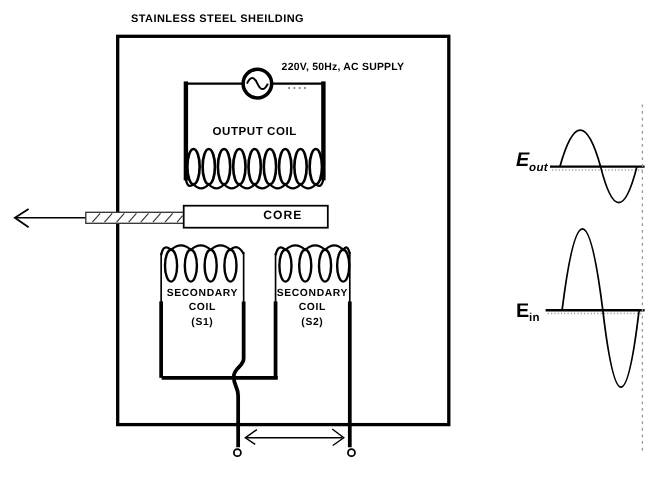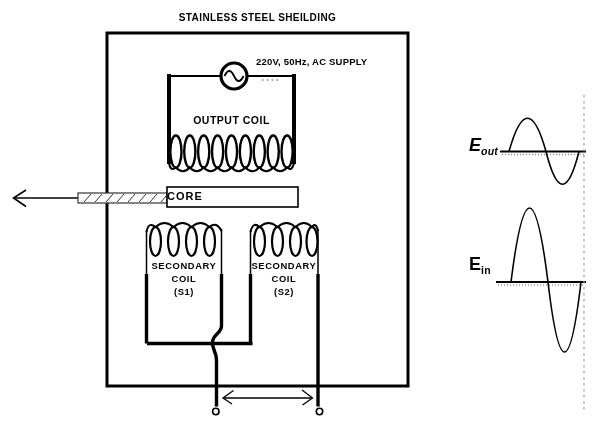--- a/index.html
+++ b/index.html
@@ -2,34 +2,34 @@
 <html><head>
 <meta charset="utf-8">
 <style>
   html,body { margin:0; padding:0; background:#fff; }
   .stage {
     position:relative; width:600px; height:439px; background:#fff;
     font-family:"Liberation Sans", sans-serif; color:#000; overflow:hidden;
   }
   svg { position:absolute; left:0; top:0; }
   .label { position:absolute; white-space:nowrap; color:#000; }
-  .lbl-title       { left:107px; top:12px;  width:301px; text-align:center; font-size:10px; font-weight:600; letter-spacing:.4px; }
+  .lbl-title       { left:119px; top:12px;  width:301px; text-align:left; font-size:10px; font-weight:600; letter-spacing:.4px; }
   .lbl-supply      { left:256px; top:56px;  font-size:9.5px; font-weight:700; letter-spacing:.2px; }
   .lbl-primary     { left:169px; top:114px; width:125px; text-align:center; font-size:10.5px; font-weight:700; letter-spacing:.5px; }
-  .lbl-core        { left:167px; top:190px; width:108px; text-align:left; font-size:11px; font-weight:600; letter-spacing:1px; }
+  .lbl-core        { left:167px; top:190px; width:108px; text-align:right; font-size:11px; font-weight:600; letter-spacing:1px; }
   .lbl-displacement{ left:7px;   top:168px; font-size:12px; font-weight:400; letter-spacing:.3px; }
   .sec-block { position:absolute; text-align:center; font-size:9.4px; font-weight:700; line-height:13px; letter-spacing:.6px; }
   .sec-s1 { left:146px; top:259px; width:76px; }
   .sec-s2 { left:250px; top:259px; width:68px; }
   .lbl-output { left:208px; top:403px; width:96px; text-align:center; font-size:9.4px; font-weight:700; line-height:12.5px; letter-spacing:.4px; position:absolute; }
   .wavelabel { position:absolute; font-weight:700; }
   .wavelabel .E   { font-size:18px; font-weight:700; }
   .wavelabel .sub { font-size:10.5px; font-weight:700; vertical-align:-4px; letter-spacing:.2px; }
   .wl-eout { left:469px; top:135px;font-style:italic; }
-  .wl-ein  { left:469px; top:254px; }
+  .wl-ein  { left:469px; top:272px; }
 </style>
 </head>
 <body>
 
 <div class="stage">
 
   <svg width="600" height="439" viewBox="0 0 600 439">
 
     <rect x="107" y="33" width="301" height="353" fill="none" stroke="#000" stroke-width="3"></rect>
 

